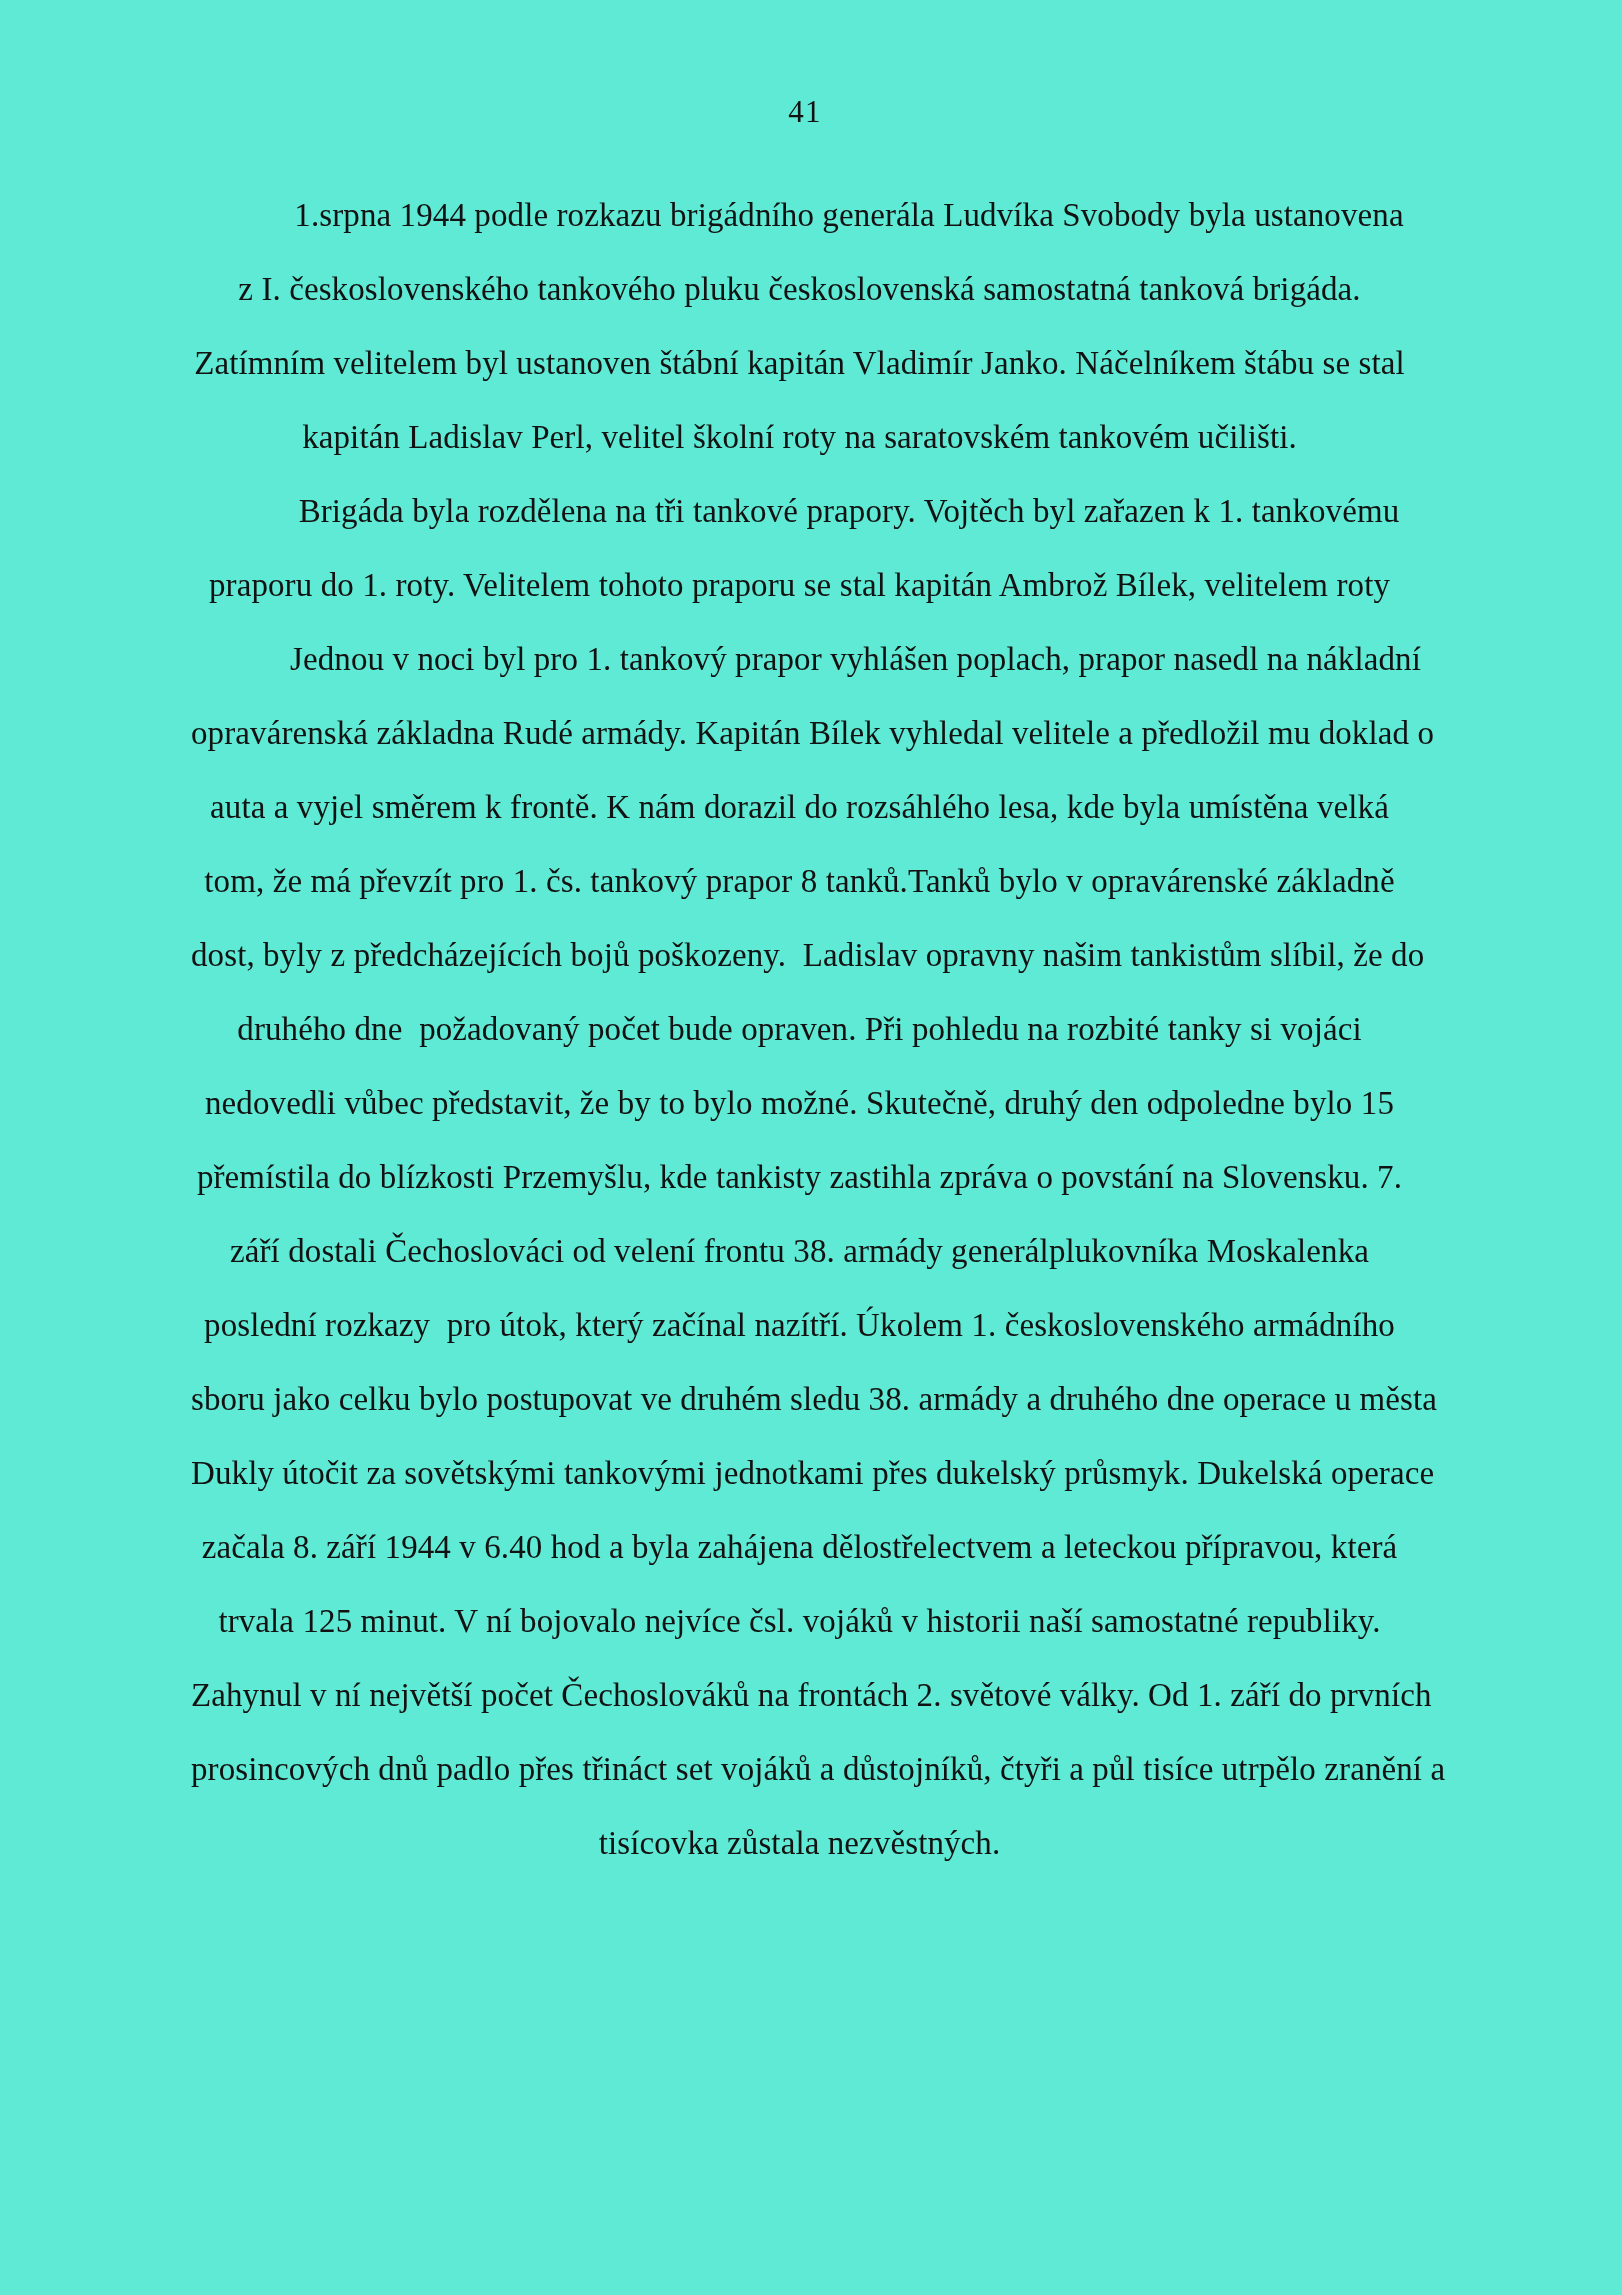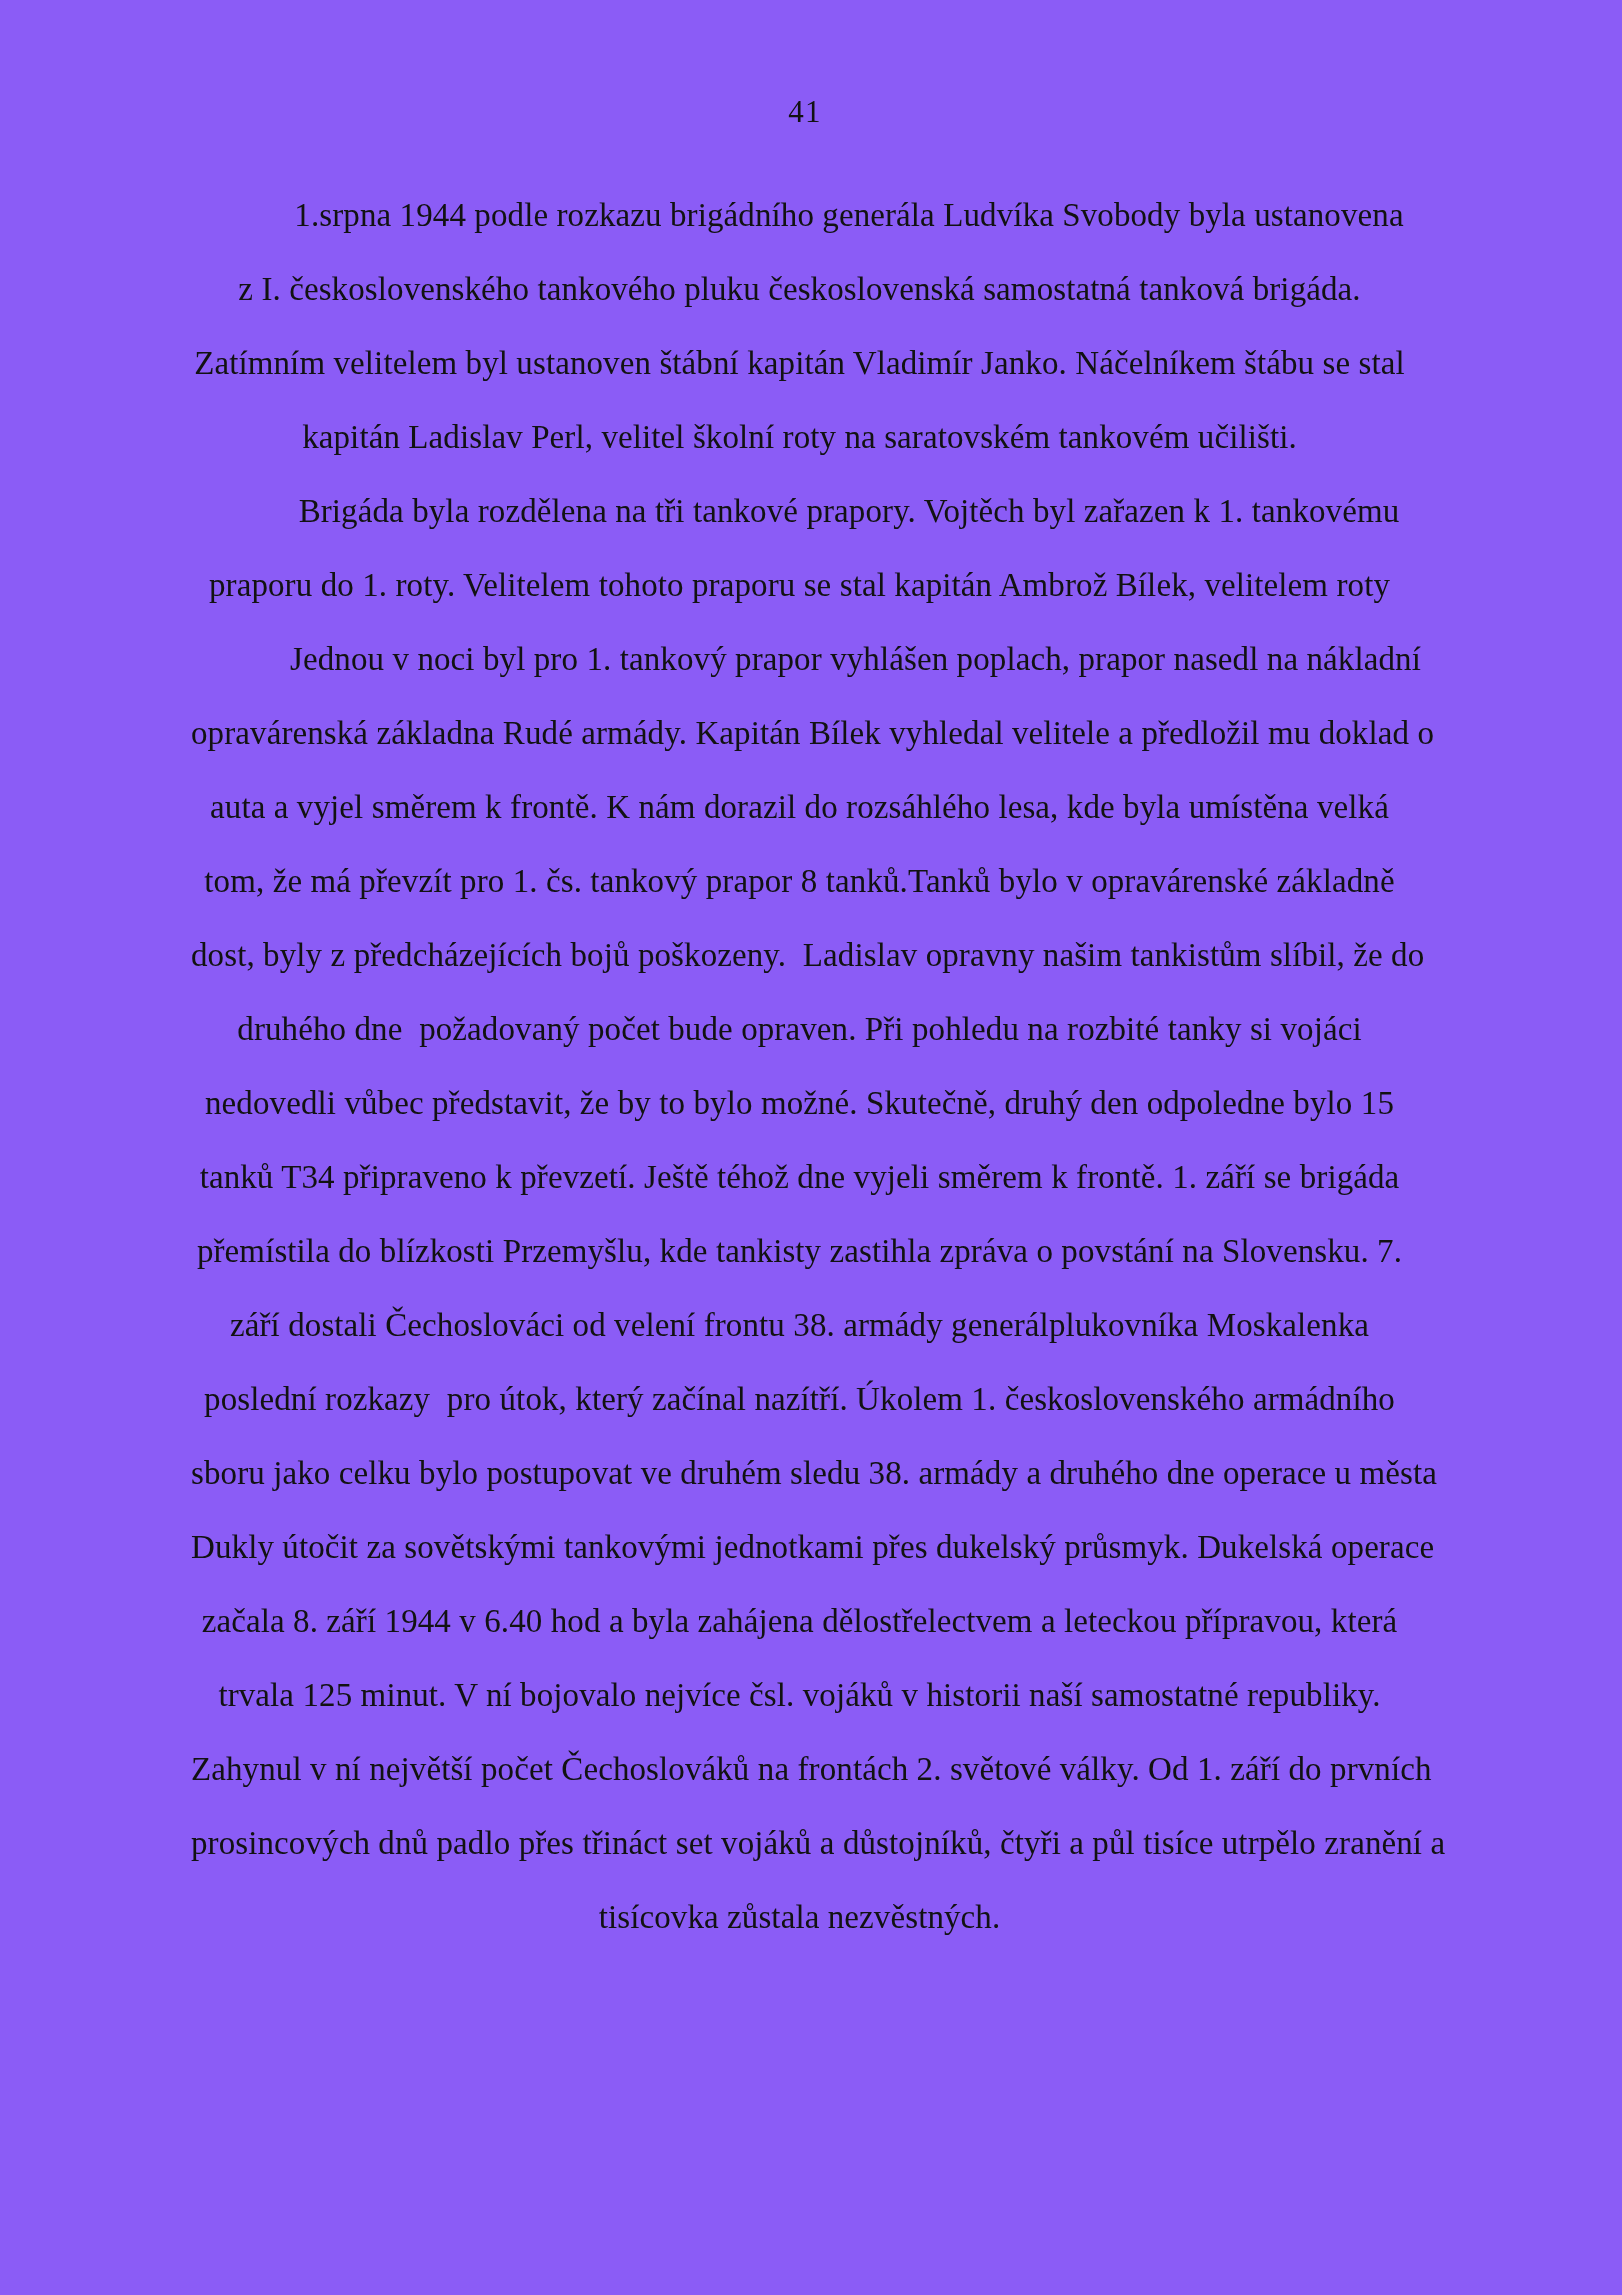--- a/index.html
+++ b/index.html
@@ -11,21 +11,21 @@
     width: 1623px;
     height: 2295px;
     position: relative;
     font-family: "Liberation Serif", "DejaVu Serif", serif;
     color: #121212;
     overflow: hidden;
   }
   .page {
     position: absolute;
     inset: 0;
-    background: #8b5cf6;
+    background: #5eead4;
   }
   .page-number {
     position: absolute;
     top: 96px;
     left: 0;
     width: 1610px; 
     text-align: center;
     font-size: 31px;
     line-height: 31px;
     letter-spacing: 1.3px;
@@ -59,21 +59,20 @@
       <div class="line">kapitán Ladislav Perl, velitel školní roty na saratovském tankovém učilišti.</div>
       <div class="line first">Brigáda byla rozdělena na tři tankové prapory. Vojtěch byl zařazen k 1. tankovému</div>
       <div class="line">praporu do 1. roty. Velitelem tohoto praporu se stal kapitán Ambrož Bílek, velitelem roty</div>
       <div class="line first">Jednou v noci byl pro 1. tankový prapor vyhlášen poplach, prapor nasedl na nákladní</div>
       <div class="line">opravárenská základna Rudé armády. Kapitán Bílek vyhledal velitele a předložil mu doklad o</div>
       <div class="line">auta a vyjel směrem k frontě. K nám dorazil do rozsáhlého lesa, kde byla umístěna velká</div>
       <div class="line">tom, že má převzít pro 1. čs. tankový prapor 8 tanků.Tanků bylo v opravárenské základně</div>
       <div class="line">dost, byly z předcházejících bojů poškozeny.  Ladislav opravny našim tankistům slíbil, že do</div>
       <div class="line">druhého dne  požadovaný počet bude opraven. Při pohledu na rozbité tanky si vojáci</div>
       <div class="line">nedovedli vůbec představit, že by to bylo možné. Skutečně, druhý den odpoledne bylo 15</div>
-      <div class="line">tanků T34 připraveno k převzetí. Ještě téhož dne vyjeli směrem k frontě. 1. září se brigáda</div>
       <div class="line">přemístila do blízkosti Przemyšlu, kde tankisty zastihla zpráva o povstání na Slovensku. 7.</div>
       <div class="line">září dostali Čechoslováci od velení frontu 38. armády generálplukovníka Moskalenka</div>
       <div class="line">poslední rozkazy  pro útok, který začínal nazítří. Úkolem 1. československého armádního</div>
       <div class="line">sboru jako celku bylo postupovat ve druhém sledu 38. armády a druhého dne operace u města</div>
       <div class="line">Dukly útočit za sovětskými tankovými jednotkami přes dukelský průsmyk. Dukelská operace</div>
       <div class="line">začala 8. září 1944 v 6.40 hod a byla zahájena dělostřelectvem a leteckou přípravou, která</div>
       <div class="line">trvala 125 minut. V ní bojovalo nejvíce čsl. vojáků v historii naší samostatné republiky.</div>
       <div class="line">Zahynul v ní největší počet Čechoslováků na frontách 2. světové války. Od 1. září do prvních</div>
       <div class="line">prosincových dnů padlo přes třináct set vojáků a důstojníků, čtyři a půl tisíce utrpělo zranění a</div>
       <div class="line">tisícovka zůstala nezvěstných.</div>

